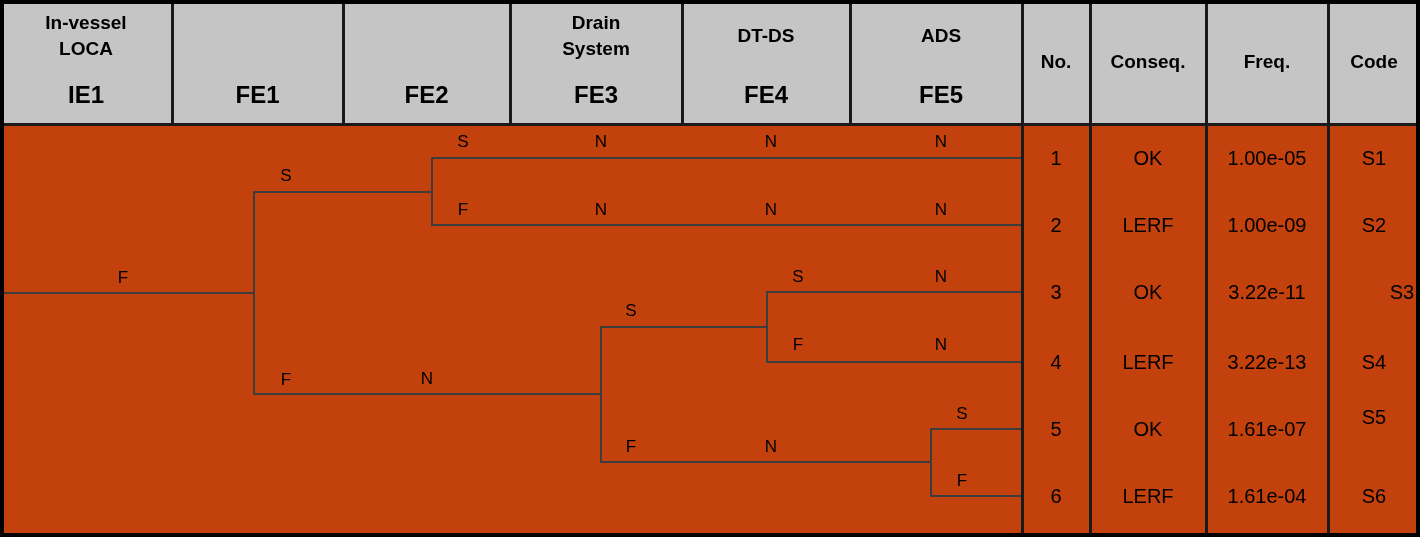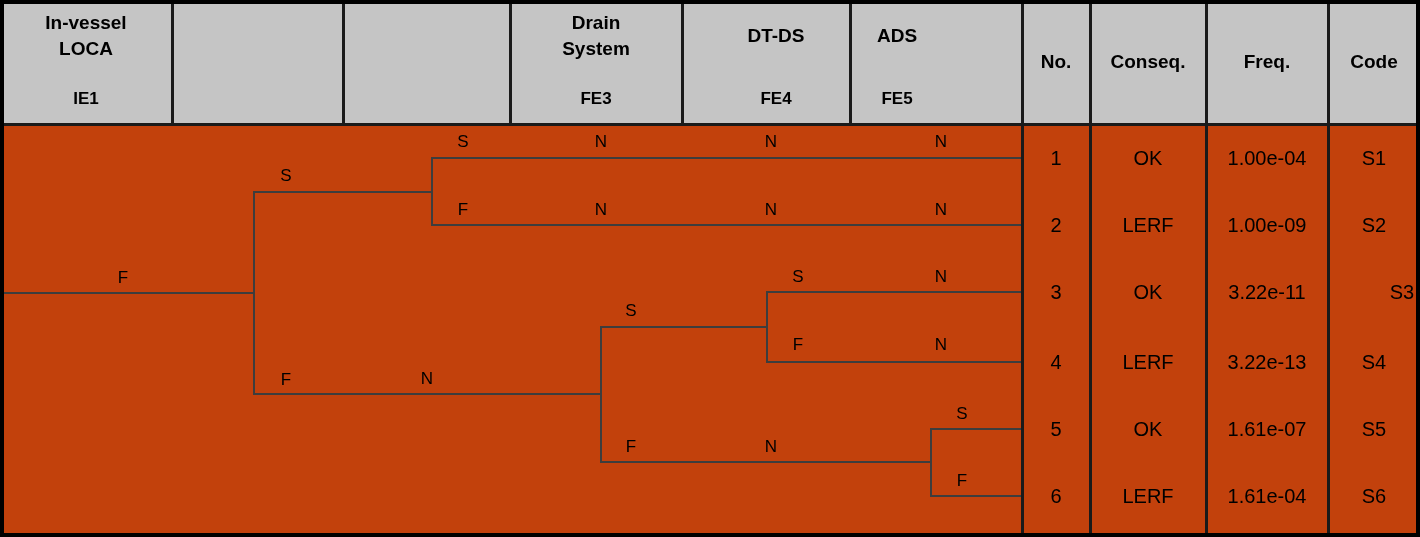--- a/index.html
+++ b/index.html
@@ -13,21 +13,21 @@
   }
   .hbg{position:absolute;left:0;top:0;width:1420px;height:123px;background:var(--hbg);}
   .hcell{position:absolute;top:0;height:123px;}
   .hname{
     position:absolute;top:8px;left:0;right:0;height:56px;
     display:flex;align-items:center;justify-content:center;text-align:center;
     font-weight:bold;font-size:19px;line-height:26px;white-space:pre-line;
   }
   .hcode{
     position:absolute;bottom:14px;left:0;right:0;text-align:center;
-    font-weight:bold;font-size:17px;
+    font-weight:bold;font-size:24px;
   }
   .rhead{
     position:absolute;top:0;height:123px;display:flex;align-items:center;justify-content:center;
     font-weight:bold;font-size:19px;
   }
   .sep{position:absolute;top:0;width:3px;height:126px;background:var(--border);}
   .fsep{position:absolute;top:0;width:3px;height:537px;background:var(--border);}
   .hbottom{position:absolute;left:0;top:123px;width:1420px;height:3px;background:var(--border);}
   .frame{position:absolute;left:0;top:0;width:1412px;height:529px;border:4px solid #000;pointer-events:none;}
   .tlh{position:absolute;height:2px;background:var(--line);}
@@ -46,33 +46,35 @@
 
 <div class="stage">
   <div class="hbg"></div>
   <div id="header">
       <div class="hcell" style="left: 0px; width: 172px;">
         <div class="hname">In-vessel
 LOCA</div>
         <div class="hcode">IE1</div>
       </div>
       <div class="hcell" style="left: 172px; width: 171px;">
+        <div class="hcode">FE1</div>
       </div>
       <div class="hcell" style="left: 343px; width: 167px;">
+        <div class="hcode">FE2</div>
       </div>
       <div class="hcell" style="left: 510px; width: 172px;">
         <div class="hname">Drain
 System</div>
         <div class="hcode">FE3</div>
       </div>
-      <div class="hcell" style="left: 682px; width: 168px; padding-left: 20px;">
+      <div class="hcell" style="left: 682px; width: 168px;">
         <div class="hname">DT-DS</div>
         <div class="hcode">FE4</div>
       </div>
-      <div class="hcell" style="left: 811px; width: 172px;">
+      <div class="hcell" style="left: 850px; width: 172px; padding-left: 10px;">
         <div class="hname">ADS</div>
         <div class="hcode">FE5</div>
       </div>
       <div class="rhead" style="left: 1022px; width: 68px;">No.</div>
       <div class="rhead" style="left: 1090px; width: 116px;">Conseq.</div>
       <div class="rhead" style="left: 1206px; width: 122px;">Freq.</div>
       <div class="rhead" style="left: 1328px; width: 92px;">Code</div>
     </div>
   <div id="tree">
       <div class="tlh" style="left: 3px; top: 292px; width: 251px;"></div>
@@ -109,38 +111,38 @@
       <div class="blabel" style="left: 798px; top: 276px;">S</div>
       <div class="blabel" style="left: 941px; top: 276px;">N</div>
       <div class="blabel" style="left: 798px; top: 344px;">F</div>
       <div class="blabel" style="left: 941px; top: 344px;">N</div>
       <div class="blabel" style="left: 962px; top: 413px;">S</div>
       <div class="blabel" style="left: 962px; top: 480px;">F</div>
     </div>
   <div id="results">
       <div class="rtext" style="left: 1056px; top: 158px;">1</div>
       <div class="rtext" style="left: 1148px; top: 158px;">OK</div>
-      <div class="rtext" style="left: 1267px; top: 158px;">1.00e-04</div>
+      <div class="rtext" style="left: 1267px; top: 158px;">1.00e-05</div>
       <div class="rtext" style="left: 1374px; top: 158px;">S1</div>
       <div class="rtext" style="left: 1056px; top: 225px;">2</div>
       <div class="rtext" style="left: 1148px; top: 225px;">LERF</div>
       <div class="rtext" style="left: 1267px; top: 225px;">1.00e-09</div>
       <div class="rtext" style="left: 1374px; top: 225px;">S2</div>
       <div class="rtext" style="left: 1056px; top: 292px;">3</div>
       <div class="rtext" style="left: 1148px; top: 292px;">OK</div>
       <div class="rtext" style="left: 1267px; top: 292px;">3.22e-11</div>
       <div class="rtext" style="left: 1374px; top: 292px; margin-left: 28px;">S3</div>
       <div class="rtext" style="left: 1056px; top: 362px;">4</div>
       <div class="rtext" style="left: 1148px; top: 362px;">LERF</div>
       <div class="rtext" style="left: 1267px; top: 362px;">3.22e-13</div>
       <div class="rtext" style="left: 1374px; top: 362px;">S4</div>
       <div class="rtext" style="left: 1056px; top: 429px;">5</div>
       <div class="rtext" style="left: 1148px; top: 429px;">OK</div>
       <div class="rtext" style="left: 1267px; top: 429px;">1.61e-07</div>
-      <div class="rtext" style="left: 1374px; top: 429px;">S5</div>
+      <div class="rtext" style="left: 1374px; top: 417px;">S5</div>
       <div class="rtext" style="left: 1056px; top: 496px;">6</div>
       <div class="rtext" style="left: 1148px; top: 496px;">LERF</div>
       <div class="rtext" style="left: 1267px; top: 496px;">1.61e-04</div>
       <div class="rtext" style="left: 1374px; top: 496px;">S6</div>
     </div>
   <div id="grid">
       <div class="sep" style="left: 171px;"></div>
       <div class="sep" style="left: 342px;"></div>
       <div class="sep" style="left: 509px;"></div>
       <div class="sep" style="left: 681px;"></div>

